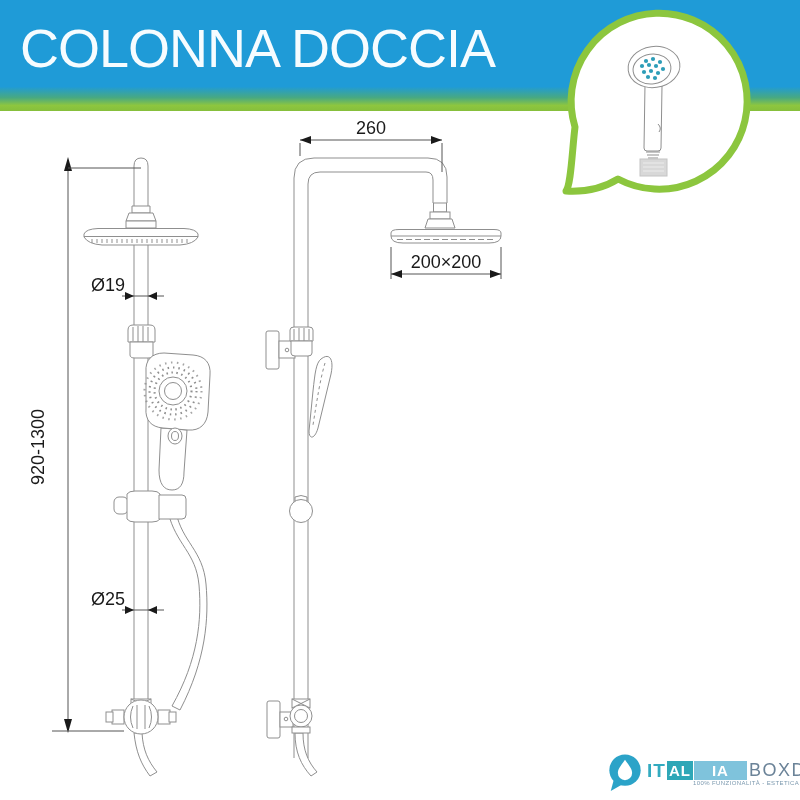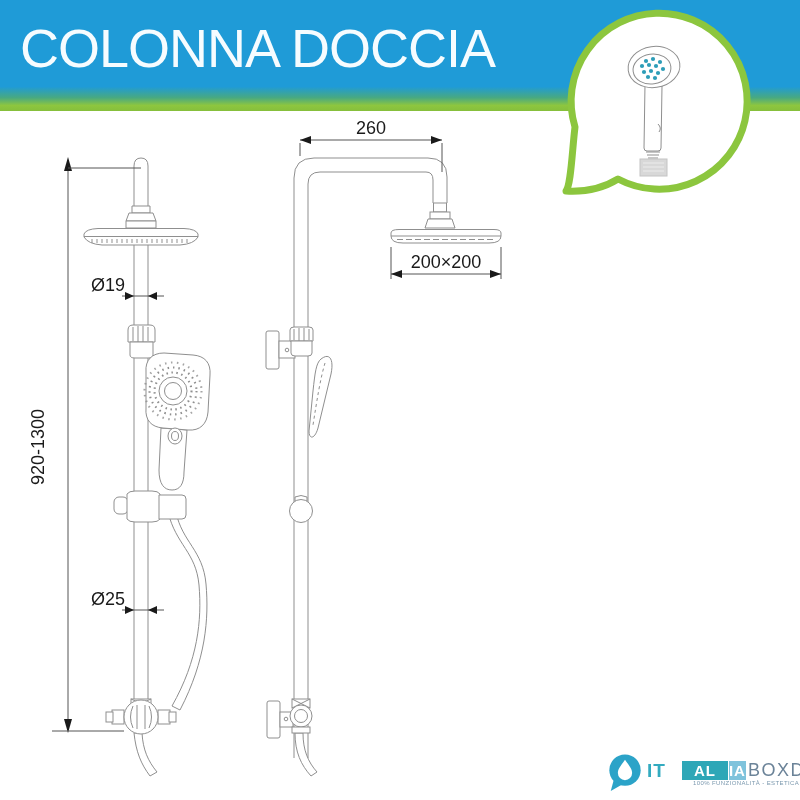--- a/index.html
+++ b/index.html
@@ -15,22 +15,22 @@
   .lnf{stroke:#8f8f8f;fill:#ffffff;stroke-width:1;}
   .dim{stroke:#555;fill:none;stroke-width:1;}
   .dimf{fill:#1a1a1a;stroke:none;}
   .dtext{font-family:"Liberation Sans",sans-serif;font-size:18px;fill:#1a1a1a;}
   .dots{stroke:#8f8f8f;fill:none;stroke-width:2.1;}
   .logo{position:absolute;left:606px;top:752px;display:flex;align-items:flex-start;}
   .logo-drop{width:38px;height:42px;flex:0 0 auto;}
   .logo-text{margin-left:3px;margin-top:9px;}
   .logo-row{display:flex;align-items:center;height:19px;white-space:nowrap;}
   .lt-it{color:#33abc0;font-size:19px;font-weight:700;letter-spacing:1px;}
-  .lt-al{background:#2ea7b7;color:#fff;font-size:15px;font-weight:700;padding:1px 12px;margin-left:16px;letter-spacing:1px;}
-  .lt-ia{background:#7fc3dc;color:#fff;font-size:15px;font-weight:700;padding:1px 0;margin-left:1px;letter-spacing:1px;}
+  .lt-al{background:#2ea7b7;color:#fff;font-size:15px;font-weight:700;padding:1px 2px;margin-left:1px;letter-spacing:1px;}
+  .lt-ia{background:#7fc3dc;color:#fff;font-size:15px;font-weight:700;padding:1px 18px;margin-left:1px;letter-spacing:1px;}
   .lt-box{color:#6b8398;font-size:18px;font-weight:400;letter-spacing:1.5px;margin-left:2px;}
   .logo-tagline{font-size:6px;color:#7b98ae;letter-spacing:0.4px;margin-left:46px;margin-top:0px;white-space:nowrap;}
 </style>
 </head>
 <body>
 
 <div class="stage">
 
   <div class="banner">
     <div class="banner-title">COLONNA DOCCIA</div>

